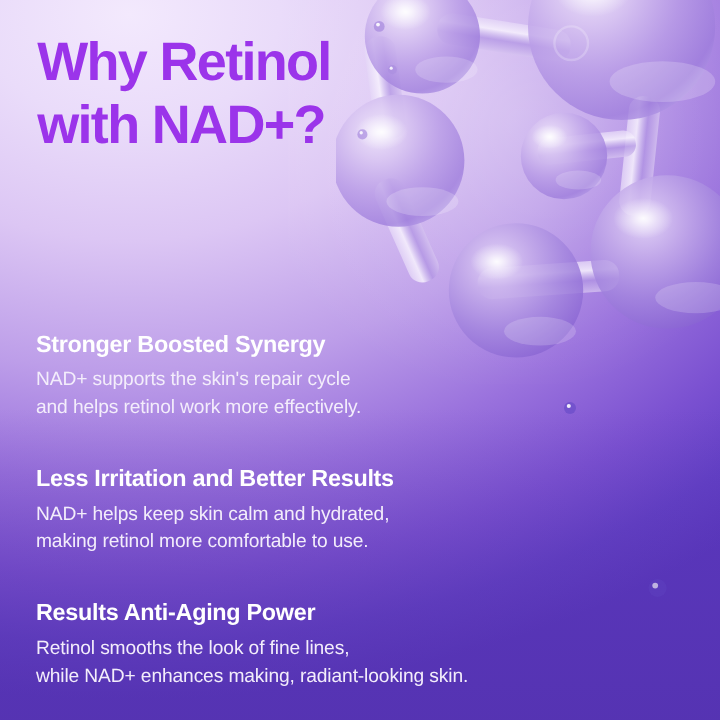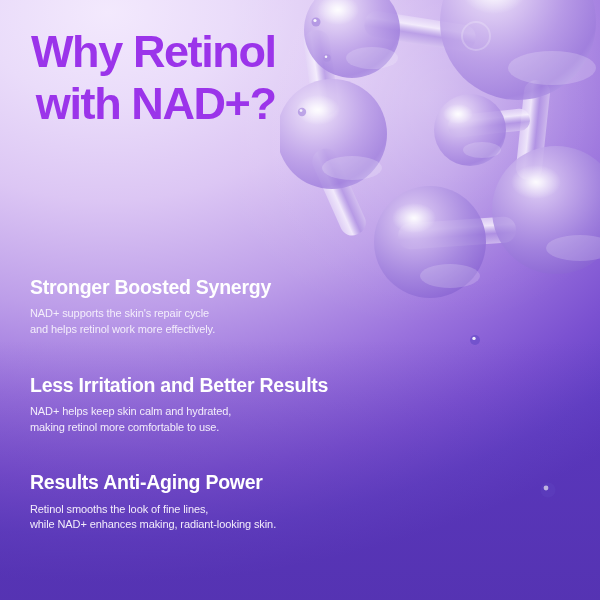--- a/index.html
+++ b/index.html
@@ -46,21 +46,20 @@
     position: absolute;
     left: 31px; top: 26px;
     margin: 0;
     font-size: 45px;
     font-weight: 700;
     line-height: 1.16;
     letter-spacing: -1.4px;
     color: #9b34ea;
     white-space: pre-line;
     z-index: 5;
-    text-align: right;
   }
 
   
   .benefits {
     position: absolute;
     left: 30px; top: 276px;
     width: 430px;
     z-index: 5;
   }
   .benefit { margin-bottom: 36px; }
@@ -68,21 +67,21 @@
   .benefit-title {
     margin: 0 0 7px 0;
     font-size: 19.5px;
     font-weight: 700;
     letter-spacing: -0.25px;
     color: #ffffff;
     line-height: 1.2;
   }
   .benefit-body {
     margin: 0;
-    font-size: 11px;
+    font-size: 16px;
     font-weight: 400;
     line-height: 1.42;
     letter-spacing: -0.1px;
     color: #f3edfb;
     white-space: pre-line;
   }
 </style>
 </head>
 <body>
 

